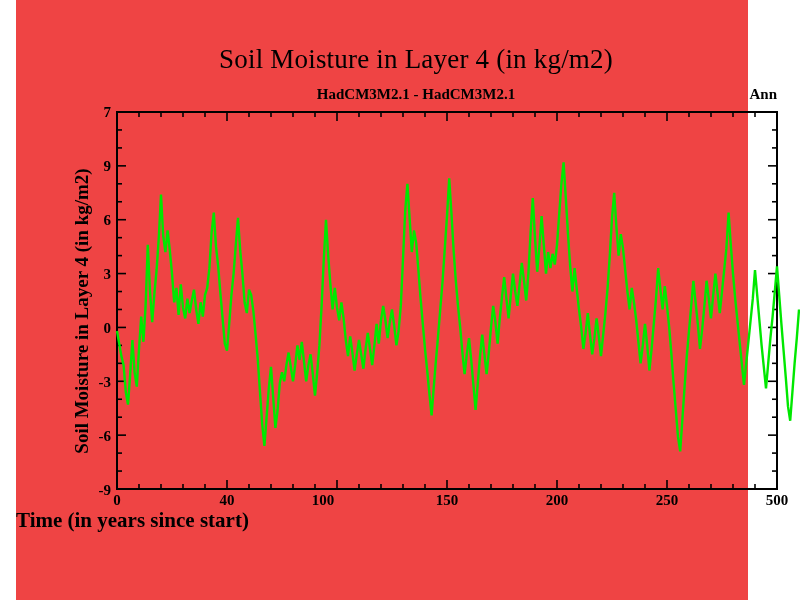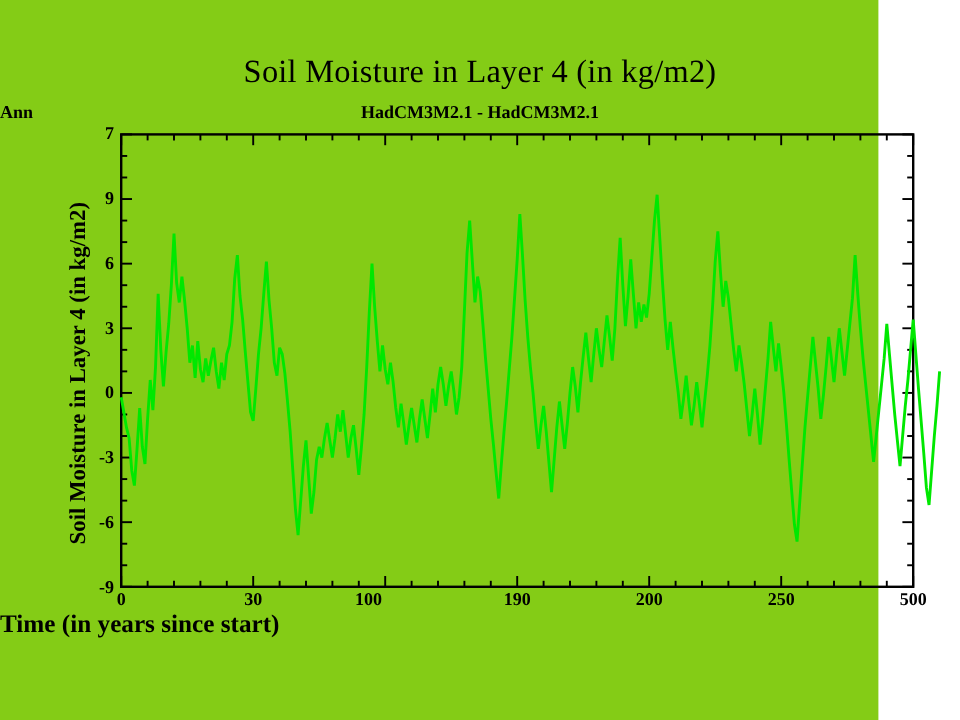--- a/index.html
+++ b/index.html
@@ -11,21 +11,22 @@
     width: 800px;
     height: 600px;
     overflow: hidden;
     font-family: "Liberation Serif", serif;
     color: #000000;
   }
   #figure {
     position: relative;
     width: 732px;
     height: 600px;
-    background: #84cc16;
+    background: #ef4444;
+    margin-left: 16px;
   }
   .chart-title {
     position: absolute;
     left: 0;
     top: 44px;
     width: 800px;
     text-align: center;
     font-family: "Liberation Serif", serif;
     font-size: 27px;
     font-weight: 400;
@@ -36,21 +37,21 @@
     position: absolute;
     top: 86px;
     font-family: "Liberation Serif", serif;
     font-size: 15px;
     font-weight: 700;
     color: #000;
     white-space: nowrap;
   }
   .subhead-left  { left: 101px; }
   .subhead-center{ left: 0; width: 800px; text-align: center; }
-  .subhead-right { left: 0; width: 761px; }
+  .subhead-right { left: 0; width: 761px; text-align: right; }
 
   .axis-title-x {
     position: absolute;
     left: 0;
     top: 508px;
     width: 800px;
     font-family: "Liberation Serif", serif;
     font-size: 21px;
     font-weight: 700;
     color: #000;
@@ -106,23 +107,23 @@
   <div class="tick-label ylab" style="left:61px; top:104px;">7</div>
   <div class="tick-label ylab" style="left:61px; top:158px;">9</div>
   <div class="tick-label ylab" style="left:61px; top:212px;">6</div>
   <div class="tick-label ylab" style="left:61px; top:266px;">3</div>
   <div class="tick-label ylab" style="left:61px; top:320px;">0</div>
   <div class="tick-label ylab" style="left:61px; top:374px;">-3</div>
   <div class="tick-label ylab" style="left:61px; top:428px;">-6</div>
   <div class="tick-label ylab" style="left:61px; top:482px;">-9</div>
 
   <div class="tick-label xlab" style="left:71px;  top:492px;">0</div>
-  <div class="tick-label xlab" style="left:181px; top:492px;">30</div>
+  <div class="tick-label xlab" style="left:181px; top:492px;">40</div>
   <div class="tick-label xlab" style="left:277px; top:492px;">100</div>
-  <div class="tick-label xlab" style="left:401px; top:492px;">190</div>
+  <div class="tick-label xlab" style="left:401px; top:492px;">150</div>
   <div class="tick-label xlab" style="left:511px; top:492px;">200</div>
   <div class="tick-label xlab" style="left:621px; top:492px;">250</div>
   <div class="tick-label xlab" style="left:731px; top:492px;">500</div>
 
   <svg class="plot" viewBox="0 0 800 600">
     <g id="ticks-group">
         <line x1="101" y1="489" x2="101" y2="480" stroke="#000" stroke-width="1.6"></line>
         <line x1="101" y1="112" x2="101" y2="121" stroke="#000" stroke-width="1.6"></line>
         <line x1="123" y1="489" x2="123" y2="484" stroke="#000" stroke-width="1.6"></line>
         <line x1="123" y1="112" x2="123" y2="117" stroke="#000" stroke-width="1.6"></line>

